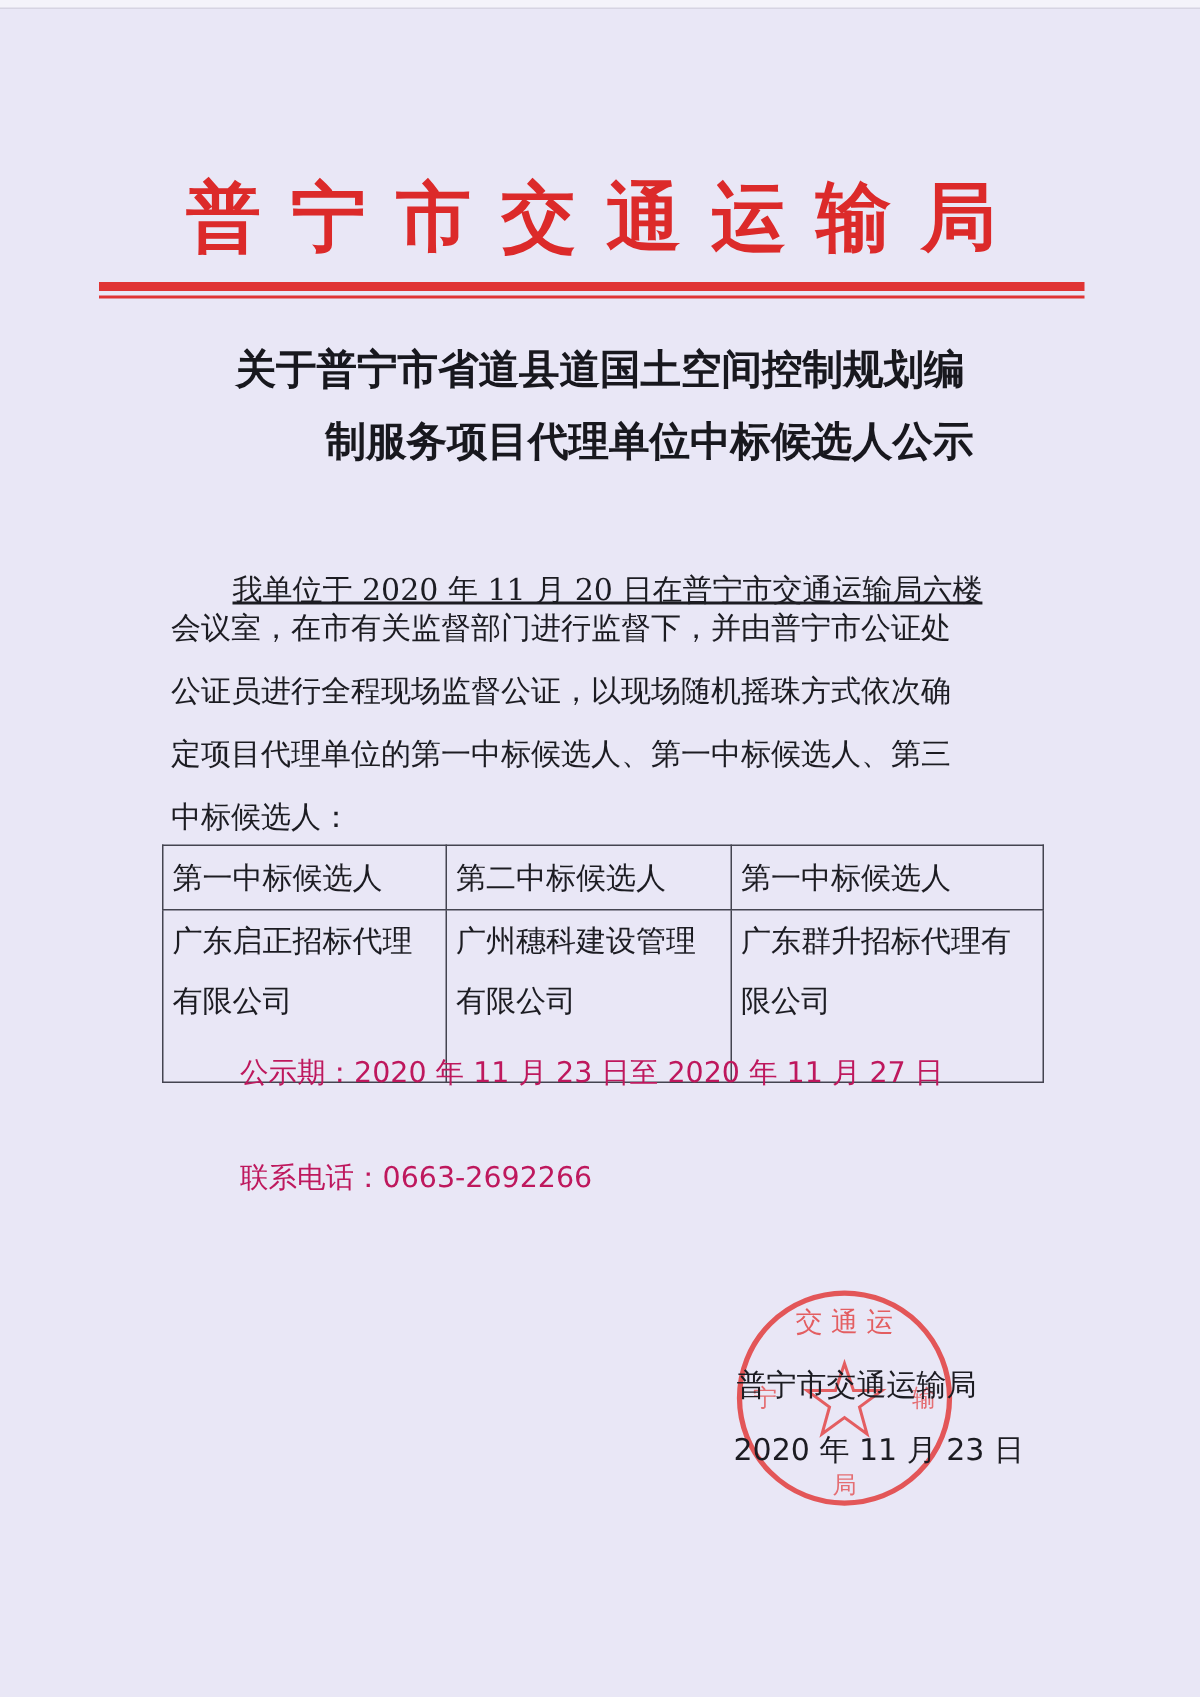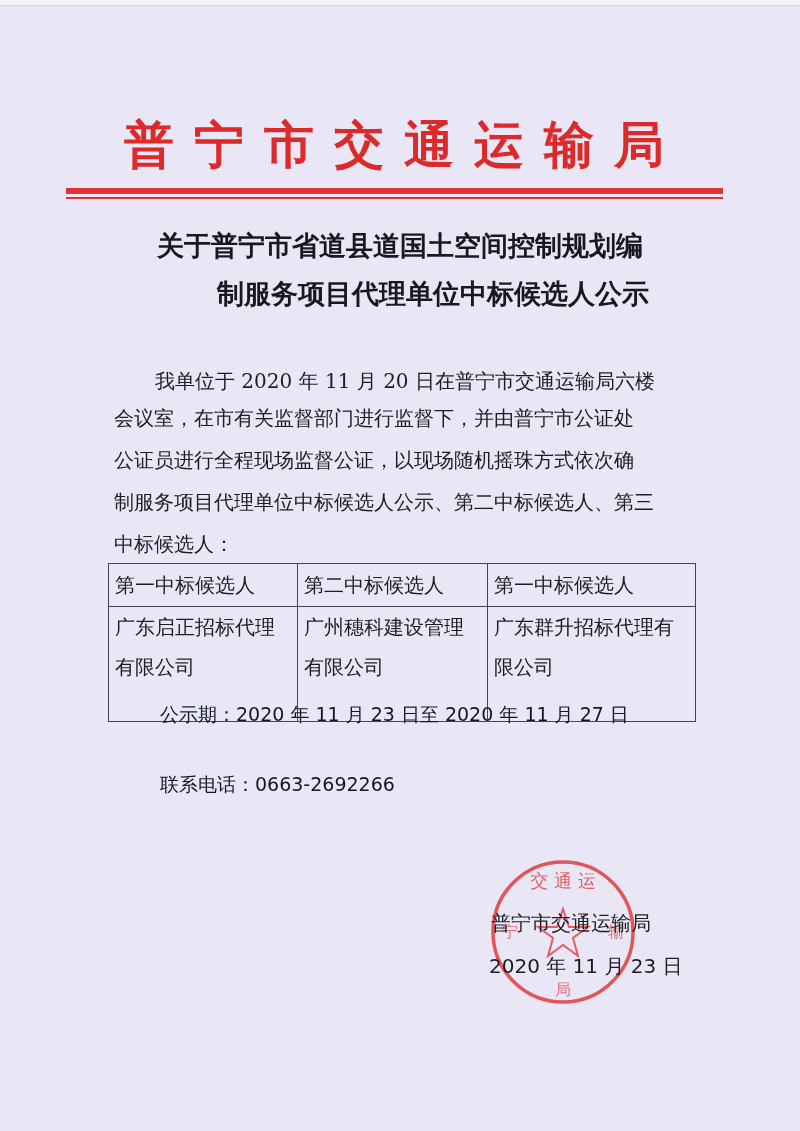--- a/index.html
+++ b/index.html
@@ -32,21 +32,21 @@
     position: absolute; left: 108px; top: 563px; width: 587px; height: 159px;
     border-collapse: collapse; table-layout: fixed;
   }
   .candidates-table td {
     border: 1.5px solid #444450; padding: 0 6px; vertical-align: top;
     font-size: 20px; color: #1c1c22; line-height: 40px;
     font-family: "DejaVu Sans", "Liberation Sans", sans-serif;
   }
   .candidates-table tr.hdr td { height: 42px; line-height: 42px; }
   .info-line {
-    position: absolute; left: 160px; font-size: 19px; color: #0f172a;
+    position: absolute; left: 160px; font-size: 19px; color: #be185d;
     font-family: "DejaVu Sans", "Liberation Sans", sans-serif; white-space: nowrap;
   }
   .seal {
     position: absolute; left: 488px; top: 857px; width: 150px; height: 150px;
   }
   .sign-line {
     position: absolute; font-size: 20px; color: #1c1c22; white-space: nowrap;
     font-family: "DejaVu Sans", "Liberation Sans", sans-serif;
   }
 </style>
@@ -55,24 +55,24 @@
 
 <div class="topedge"></div>
 
 <div class="header-title">普宁市交通运输局</div>
 <div class="rule-thick"></div>
 <div class="rule-thin"></div>
 
 <div class="doc-title t1">关于普宁市省道县道国土空间控制规划编</div>
 <div class="doc-title t2">制服务项目代理单位中标候选人公示</div>
 
-<div class="body-line" style="left:155px; top:368px;">我单位于 2020 年 11 月 20 日在普宁市交通运输局六楼</div>
+<div class="body-line" style="left:155px; top:380px;text-decoration:underline;">我单位于 2020 年 11 月 20 日在普宁市交通运输局六楼</div>
 <div class="body-line" style="left:114px; top:405px;">会议室，在市有关监督部门进行监督下，并由普宁市公证处</div>
 <div class="body-line" style="left:114px; top:447px;">公证员进行全程现场监督公证，以现场随机摇珠方式依次确</div>
-<div class="body-line" style="left:114px; top:489px;">制服务项目代理单位中标候选人公示、第二中标候选人、第三</div>
+<div class="body-line" style="left:114px; top:489px;">定项目代理单位的第一中标候选人、第一中标候选人、第三</div>
 <div class="body-line" style="left:114px; top:531px;">中标候选人：</div>
 
 <table class="candidates-table">
   <colgroup>
       <col style="width:189px">
       <col style="width:190px">
       <col style="width:208px">
     </colgroup>
   <tbody>
       <tr class="hdr">

